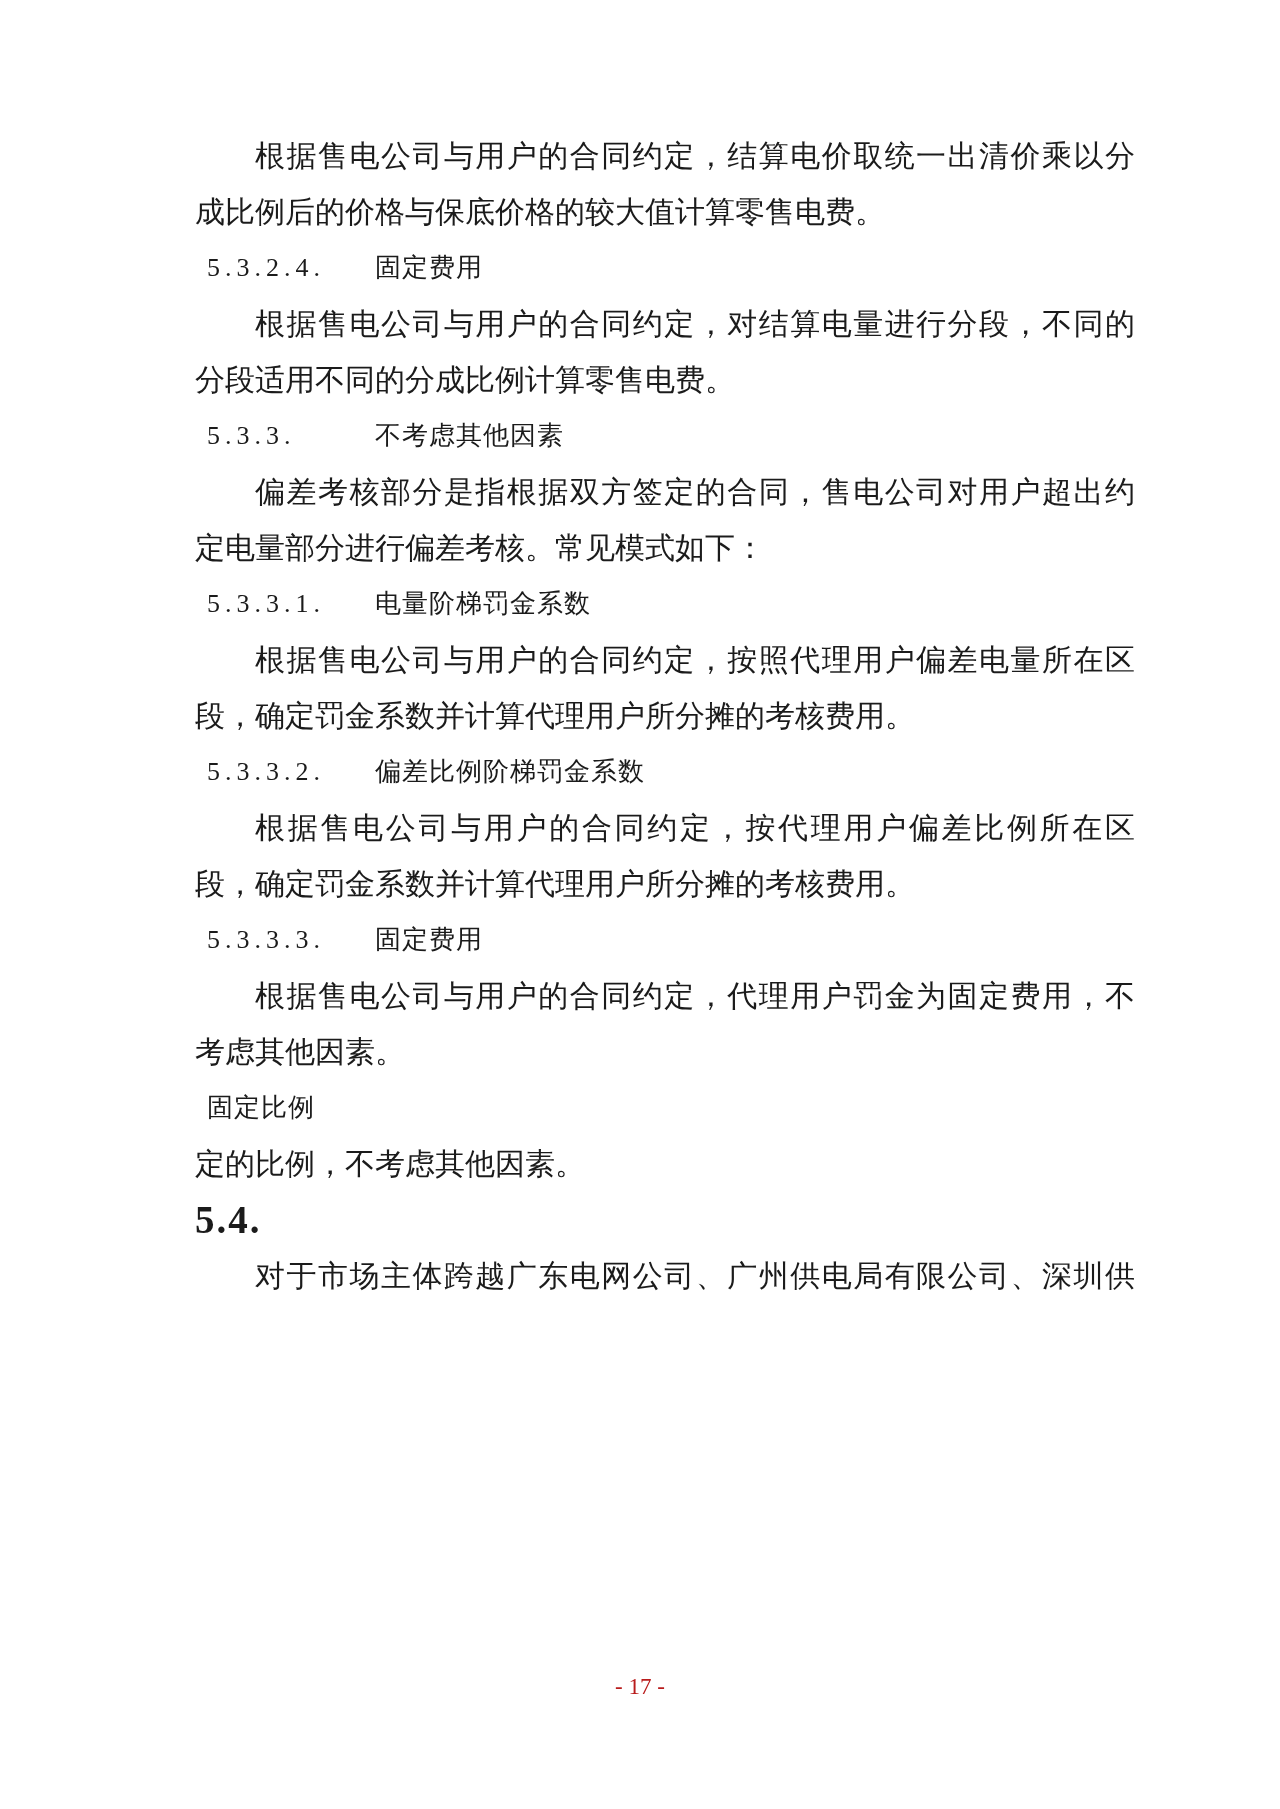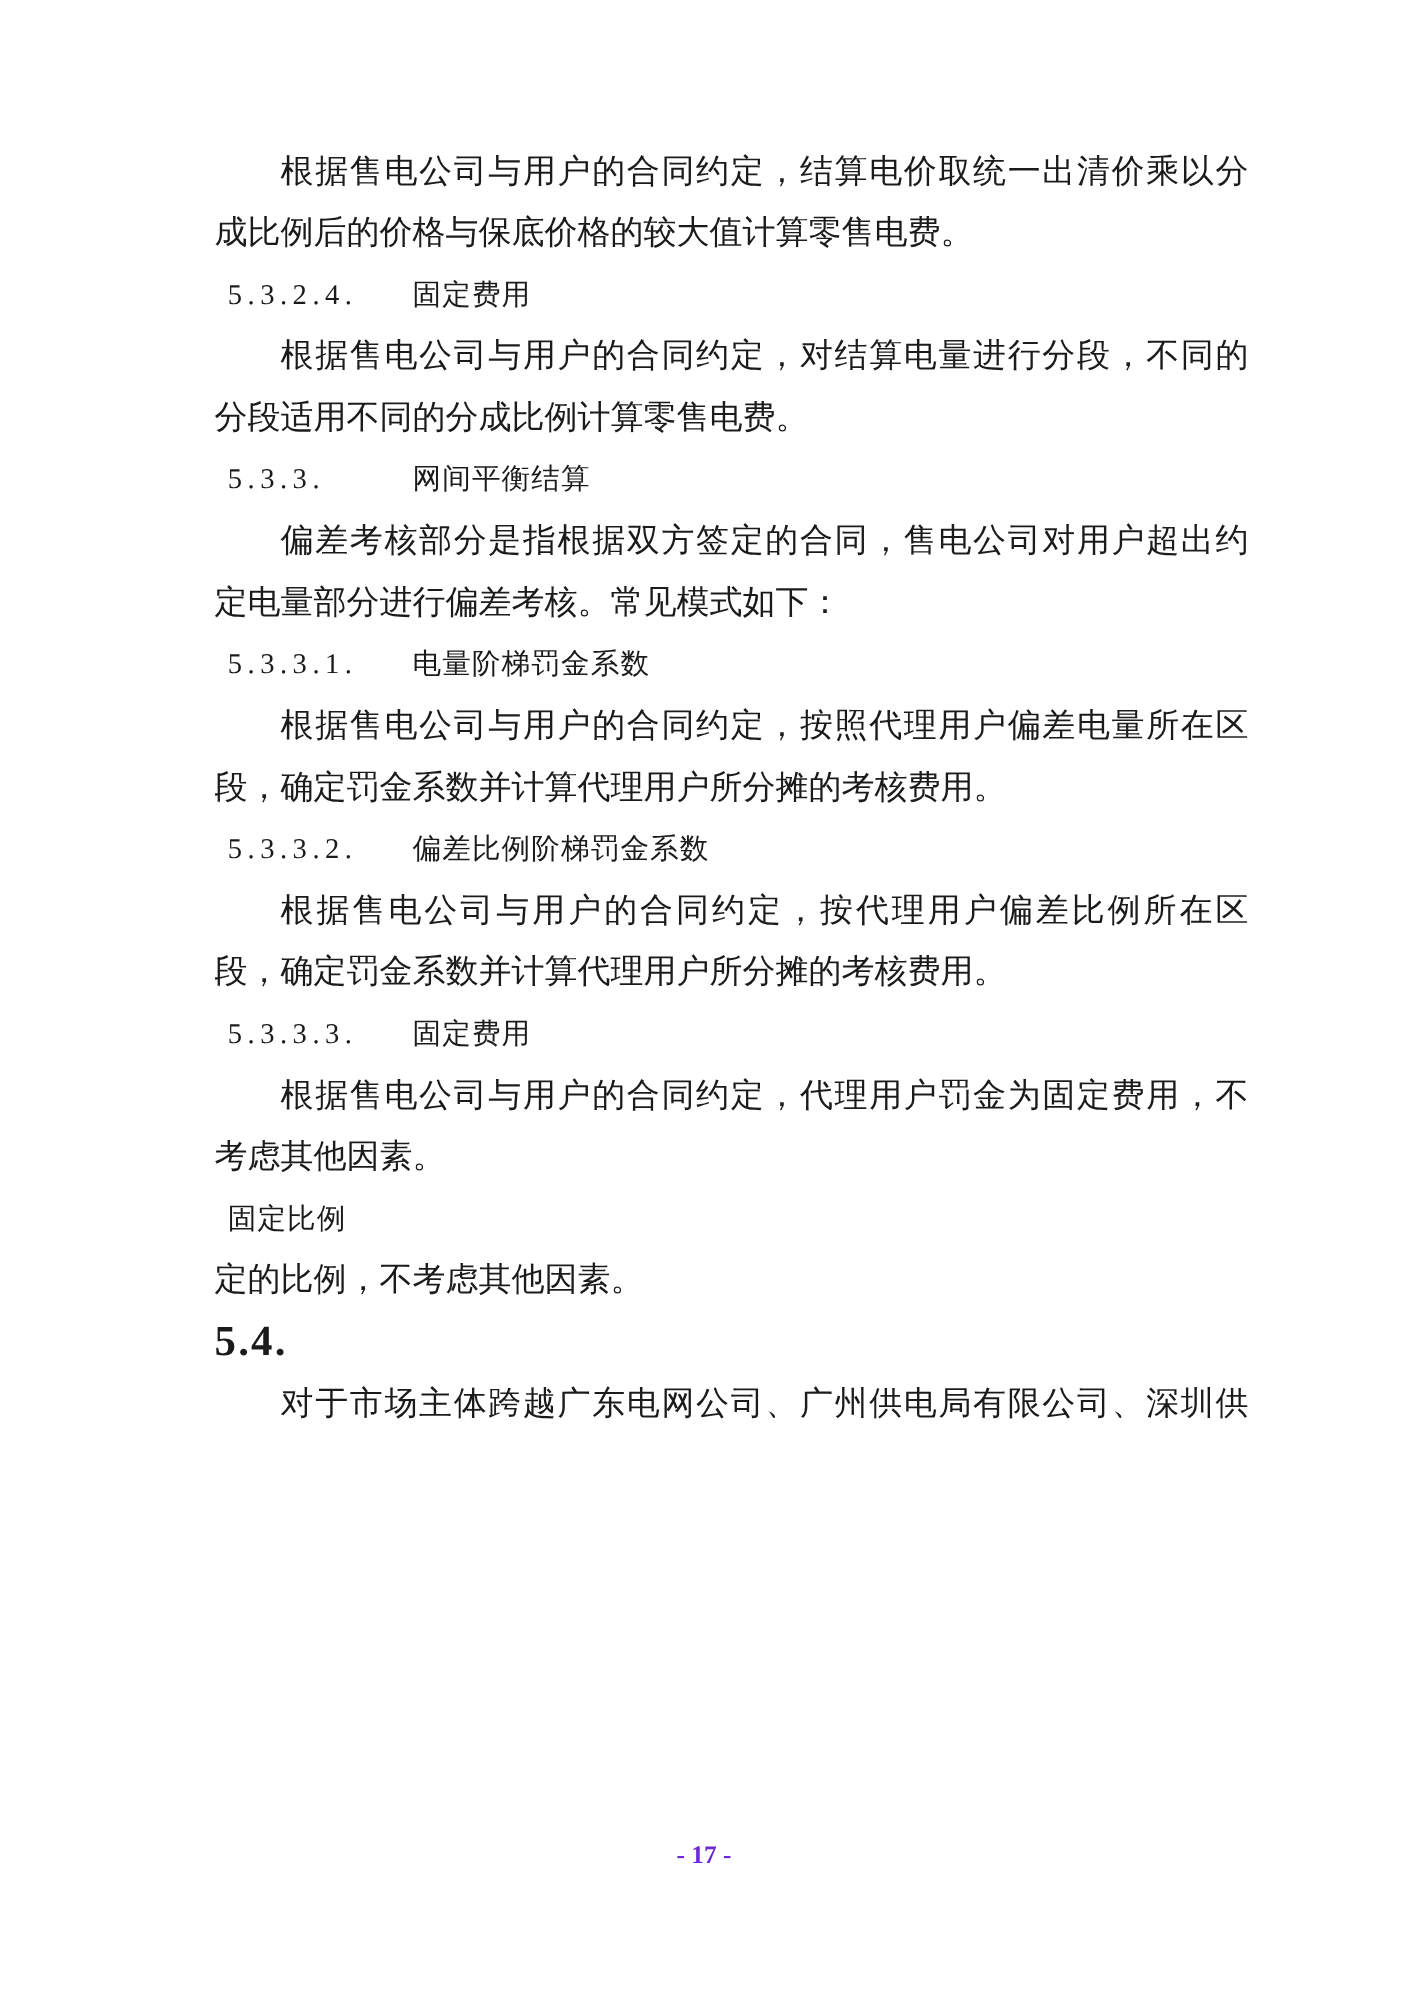--- a/index.html
+++ b/index.html
@@ -66,22 +66,21 @@
     white-space: nowrap;
   }
   .page-number {
     position: absolute;
     top: 1672px;
     left: 0;
     width: 100%;
     text-align: center;
     font-size: 23px;
     line-height: 30px;
-    color: #6d28d9;
-    font-weight: bold;
+    color: #b91c1c;
   }
 </style>
 </head>
 <body>
 
 <div class="page">
   <div class="content">
 
     <p class="para">
       <span class="line first fill">根据售电公司与用户的合同约定，结算电价取统一出清价乘以分</span>
@@ -93,21 +92,21 @@
       <span class="title">固定费用</span>
     </div>
 
     <p class="para">
       <span class="line first fill">根据售电公司与用户的合同约定，对结算电量进行分段，不同的</span>
       <span class="line">分段适用不同的分成比例计算零售电费。</span>
     </p>
 
     <div class="heading h3">
       <span class="num">5.3.3.</span>
-      <span class="title">网间平衡结算</span>
+      <span class="title">不考虑其他因素</span>
     </div>
 
     <p class="para">
       <span class="line first fill">偏差考核部分是指根据双方签定的合同，售电公司对用户超出约</span>
       <span class="line">定电量部分进行偏差考核。常见模式如下：</span>
     </p>
 
     <div class="heading h4">
       <span class="num">5.3.3.1.</span>
       <span class="title">电量阶梯罚金系数</span>

